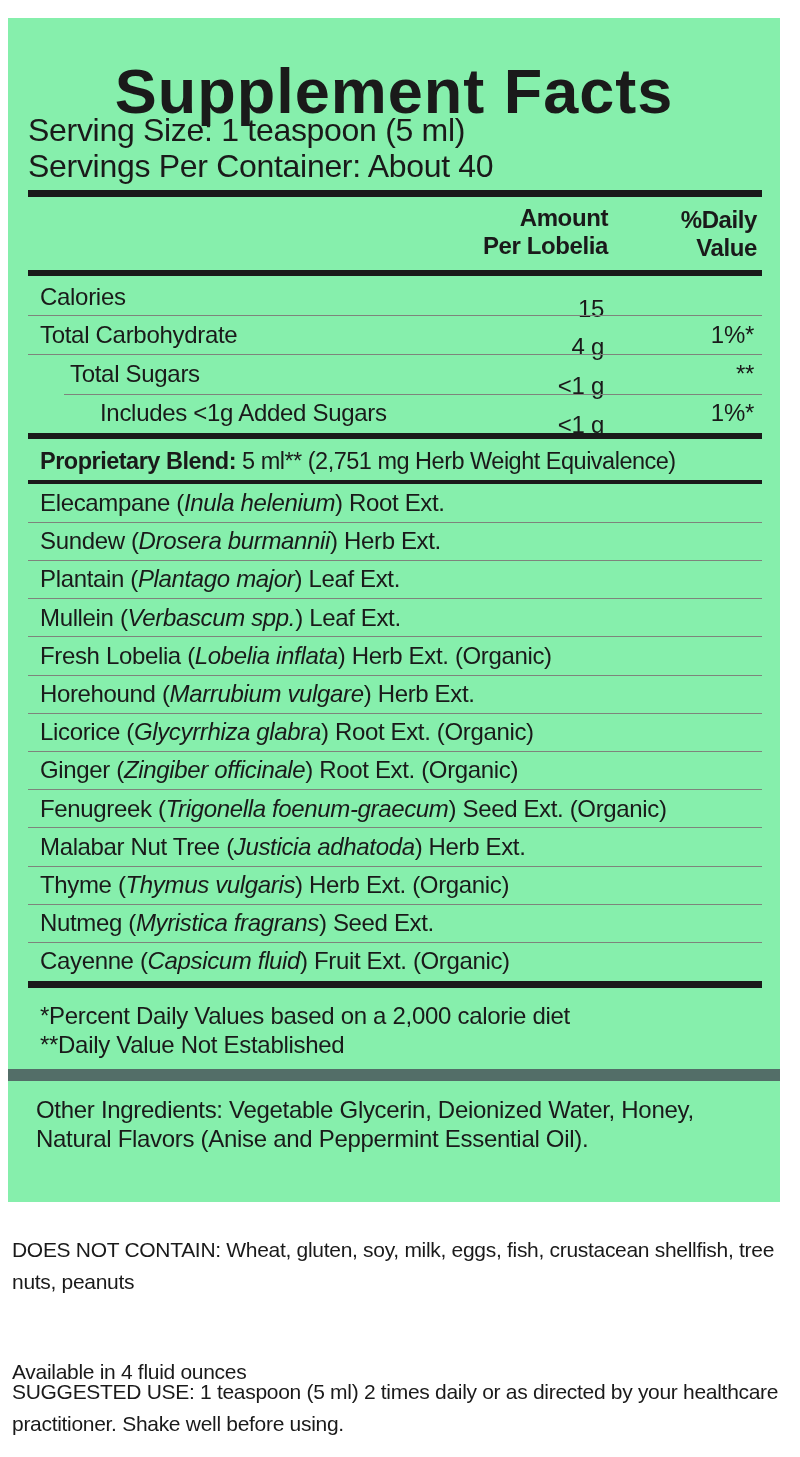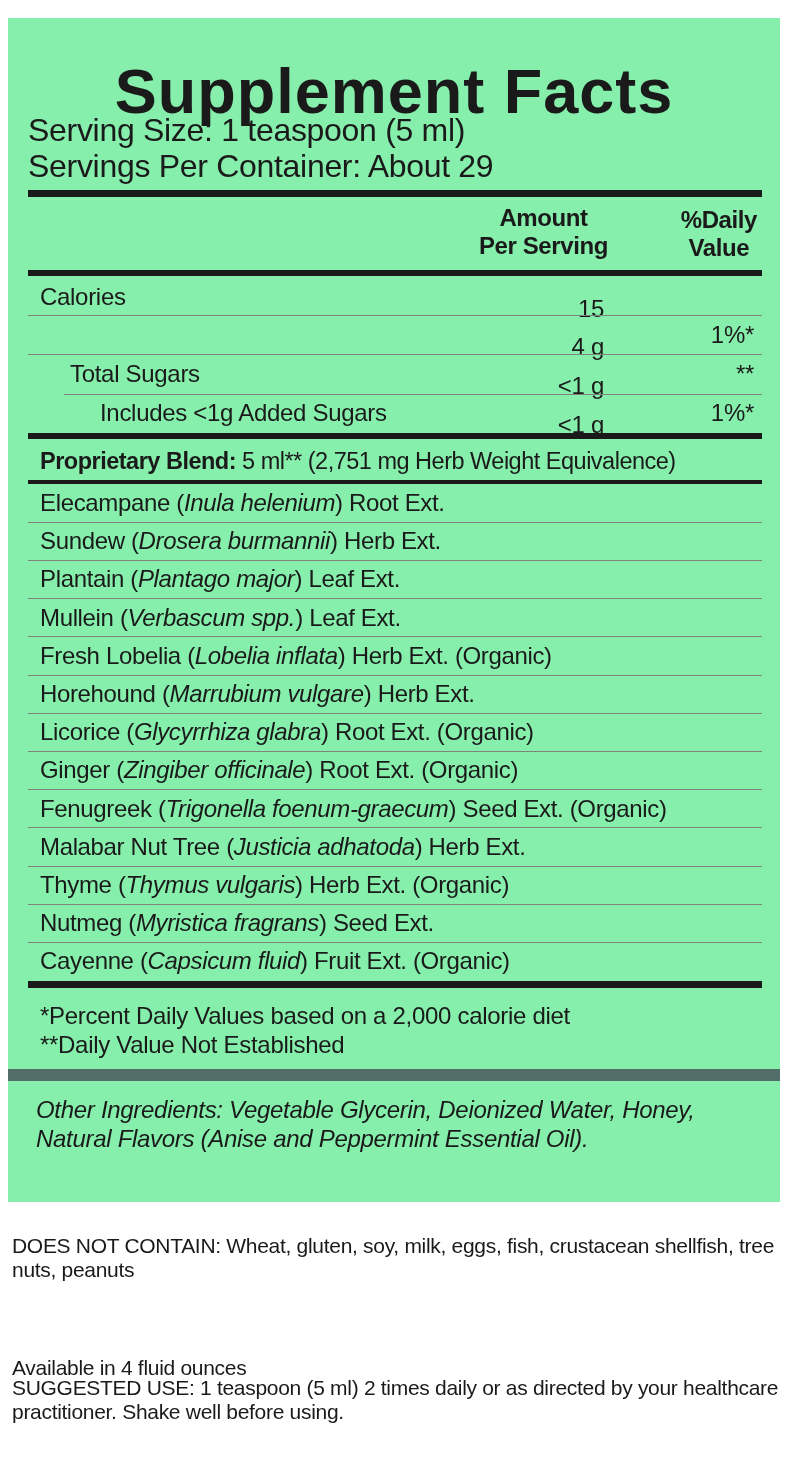--- a/index.html
+++ b/index.html
@@ -16,21 +16,21 @@
     color: #1a1a1a;
   }
   .serving {
     position: absolute; left: 20px; font-size: 32px; line-height: 28px; letter-spacing: -0.3px;
   }
   .bar { position: absolute; left: 20px; width: 734px; background: #1a1a1a; }
   .rule { position: absolute; height: 1px; background: #7e847c; }
 
   .colhead {
     position: absolute; font-size: 24px; font-weight: bold; line-height: 28px;
-    text-align: center; letter-spacing: -0.4px;
+    text-align: right; letter-spacing: -0.4px;
   }
   .nrow {
     position: absolute; left: 20px; width: 734px; height: 38px;
     font-size: 24px; line-height: 38px; letter-spacing: -0.3px;
   }
   .nrow .name { position: absolute; left: 12px; top: 0; white-space: nowrap; }
   .nrow .amt { position: absolute; right: 158px; top: 12px; text-align: right; white-space: nowrap; }
   .nrow .dv { position: absolute; right: 8px; top: 0; text-align: right; white-space: nowrap; }
 
   .blend {
@@ -45,56 +45,57 @@
   }
   .ing span { display: inline; }
   .ing .txt { position: absolute; left: 12px; top: 0; }
 
   .foot {
     position: absolute; left: 32px; font-size: 24px; line-height: 29px; letter-spacing: -0.3px;
   }
   .teal { position: absolute; left: 0; top: 1051px; width: 772px; height: 12px; background: #536e68; }
   .other {
     position: absolute; left: 28px; top: 1077px; width: 730px;
-    font-size: 24px; line-height: 29px; letter-spacing: -0.3px; font-style: italic;
+    font-size: 24px; line-height: 29px; letter-spacing: -0.3px;
   }
   .below {
-    position: absolute; left: 12px; width: 780px; font-size: 21px; line-height: 24px; letter-spacing: -0.3px;
+    position: absolute; left: 12px; width: 780px; font-size: 21px; line-height: 32px; letter-spacing: -0.3px;
     color: #1a1a1a;
   }
 </style>
 </head>
 <body>
 
 <div class="panel">
   <div class="title">Supplement Facts</div>
   <div class="serving" style="top:98px">Serving Size: 1 teaspoon (5 ml)</div>
-  <div class="serving" style="top:134px">Servings Per Container: About 29</div>
+  <div class="serving" style="top:134px">Servings Per Container: About 40</div>
 
   <div class="bar" style="top:172px;height:7px"></div>
 
   <div class="colhead" style="right:172px;top:186px">
     <div>Amount</div>
-    <div>Per Serving</div>
+    <div>Per Lobelia</div>
   </div>
   <div class="colhead" style="right:23px;top:188px">
     <div>%Daily</div>
     <div>Value</div>
   </div>
 
   <div class="bar" style="top:252px;height:6px"></div>
 
   <div class="nrow" style="top:260px">
     <span class="name">Calories</span>
     <span class="amt">15</span>
     <span class="dv"></span>
   </div>
   <div class="rule" style="top:297px;left:20px;width:734px"></div>
 
   <div class="nrow" style="top:298px">
+    <span class="name">Total Carbohydrate</span>
     <span class="amt">4 g</span>
     <span class="dv">1%*</span>
   </div>
   <div class="rule" style="top:336px;left:20px;width:734px"></div>
 
   <div class="nrow" style="top:337px">
     <span class="name" style="left:42px">Total Sugars</span>
     <span class="amt">&lt;1 g</span>
     <span class="dv">**</span>
   </div>

